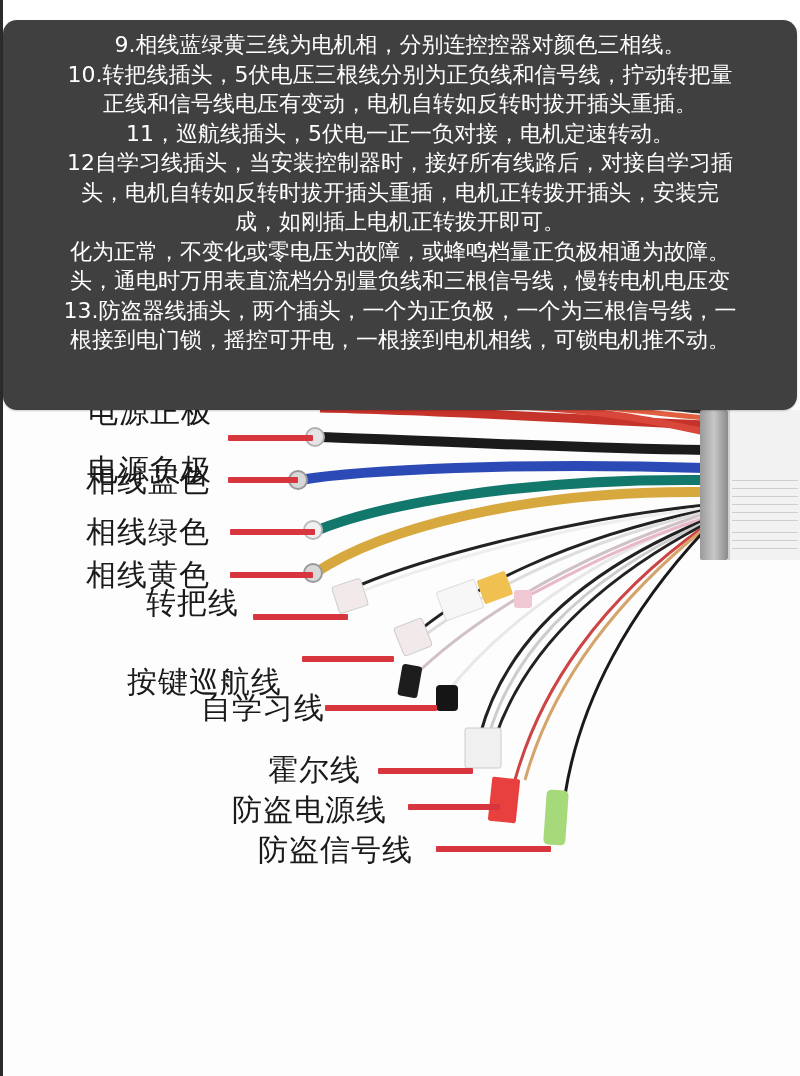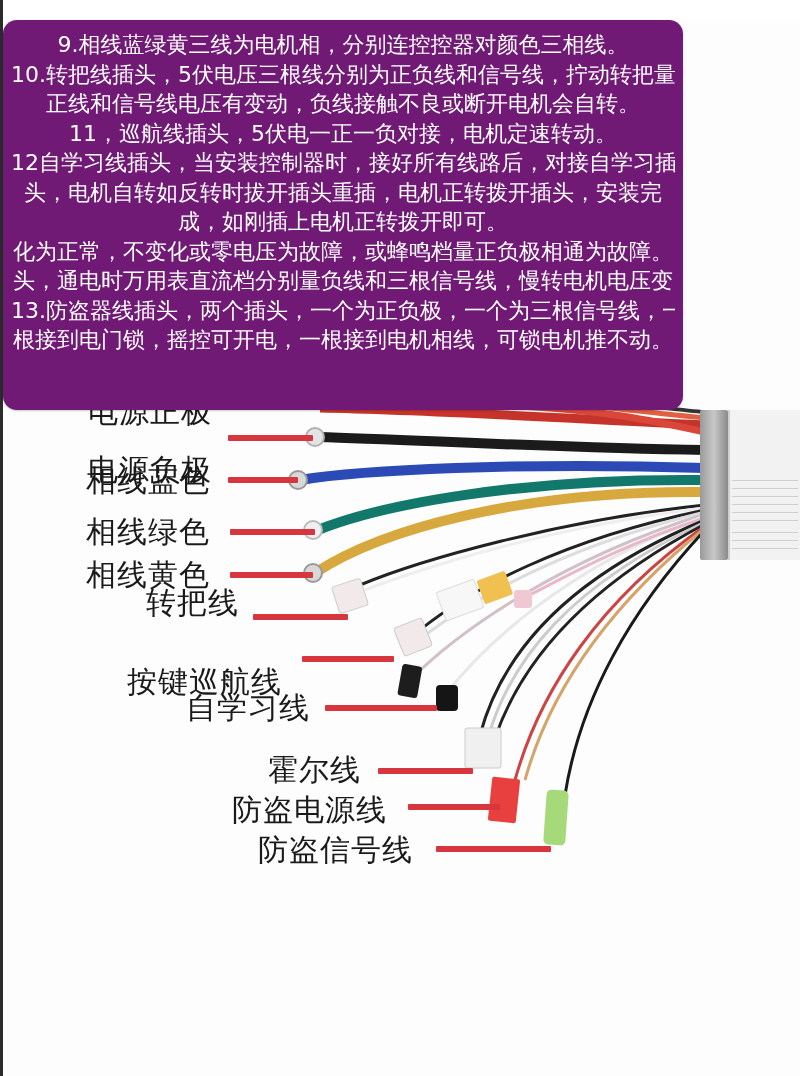--- a/index.html
+++ b/index.html
@@ -5,22 +5,22 @@
   * { box-sizing: border-box; margin: 0; padding: 0; }
   html, body { width: 800px; height: 1076px; overflow: hidden; background: #fdfdfd; }
   body { position: relative; font-family: "DejaVu Sans", "Liberation Sans", sans-serif; }
 
   .left-edge { position: absolute; left: 0; top: 0; width: 3px; height: 1076px; background: #2b2b2b; }
   .top-strip { position: absolute; left: 3px; top: 0; right: 0; height: 20px; background: #ffffff; }
 
   .diagram { position: absolute; left: 0; top: 0; width: 800px; height: 1076px; }
 
   .note-panel {
-    position: absolute; left: 3px; top: 20px; width: 680px; height: 390px;
-    background: #701a75; border-radius: 14px;
+    position: absolute; left: 3px; top: 20px; width: 794px; height: 390px;
+    background: #404040; border-radius: 14px;
     padding: 10px 8px 8px 8px;
     color: #ffffff; text-align: center;
     box-shadow: 0 1px 2px rgba(0,0,0,0.2);
     z-index: 5;
   }
   .note-line {
     font-size: 22px; line-height: 29.5px; letter-spacing: 0px;
     font-weight: normal; white-space: nowrap; overflow: hidden;
   }
 
@@ -127,36 +127,36 @@
 
 <div class="label" style="left:86px; top:558px;">相线黄色</div>
 <div class="pointer" style="left:230px; top:572px; width:83px;"></div>
 
 <div class="label" style="left:146px; top:586px;font-family:Liberation Serif, serif;">转把线</div>
 <div class="pointer" style="left:253px; top:614px; width:95px;"></div>
 
 <div class="label" style="left:127px; top:645px;margin-top:20px;">按键巡航线</div>
 <div class="pointer" style="left:302px; top:656px; width:92px;"></div>
 
-<div class="label" style="left:186px; top:691px;">自学习线</div>
+<div class="label" style="left:201px; top:691px;">自学习线</div>
 <div class="pointer" style="left:325px; top:705px; width:112px;"></div>
 
 <div class="label" style="left:268px; top:753px;">霍尔线</div>
 <div class="pointer" style="left:378px; top:768px; width:95px;"></div>
 
 <div class="label" style="left:232px; top:793px;">防盗电源线</div>
 <div class="pointer" style="left:408px; top:804px; width:92px;"></div>
 
 <div class="label" style="left:258px; top:833px;">防盗信号线</div>
 <div class="pointer" style="left:436px; top:846px; width:115px;"></div>
 
 <div class="note-panel">
   <div class="note-line">9.相线蓝绿黄三线为电机相，分别连控控器对颜色三相线。</div>
   <div class="note-line">10.转把线插头，5伏电压三根线分别为正负线和信号线，拧动转把量</div>
-  <div class="note-line">正线和信号线电压有变动，负线接触不良或断开电机会自转。</div>
+  <div class="note-line">正线和信号线电压有变动，电机自转如反转时拔开插头重插。</div>
   <div class="note-line">11，巡航线插头，5伏电一正一负对接，电机定速转动。</div>
   <div class="note-line">12自学习线插头，当安装控制器时，接好所有线路后，对接自学习插</div>
   <div class="note-line">头，电机自转如反转时拔开插头重插，电机正转拨开插头，安装完</div>
   <div class="note-line">成，如刚插上电机正转拨开即可。</div>
   <div class="note-line">化为正常，不变化或零电压为故障，或蜂鸣档量正负极相通为故障。</div>
   <div class="note-line">头，通电时万用表直流档分别量负线和三根信号线，慢转电机电压变</div>
   <div class="note-line">13.防盗器线插头，两个插头，一个为正负极，一个为三根信号线，一</div>
   <div class="note-line">根接到电门锁，摇控可开电，一根接到电机相线，可锁电机推不动。</div>
 </div>
 

